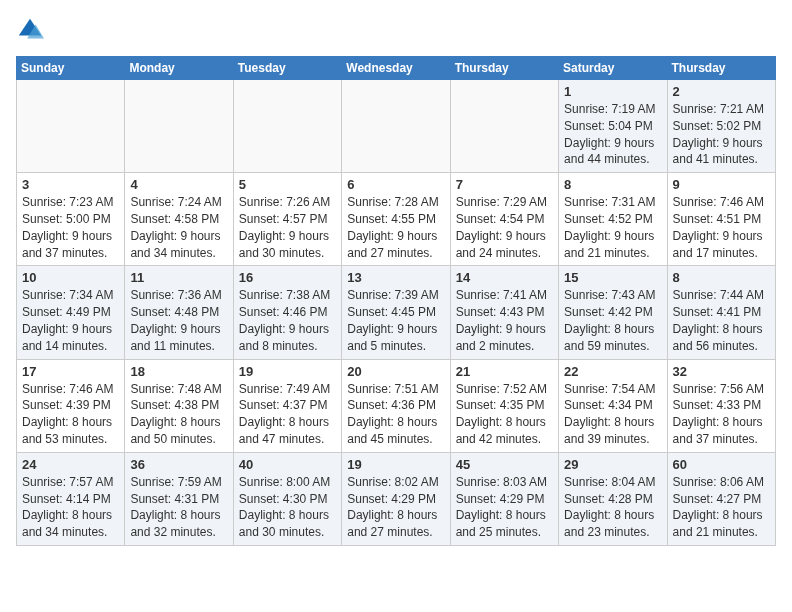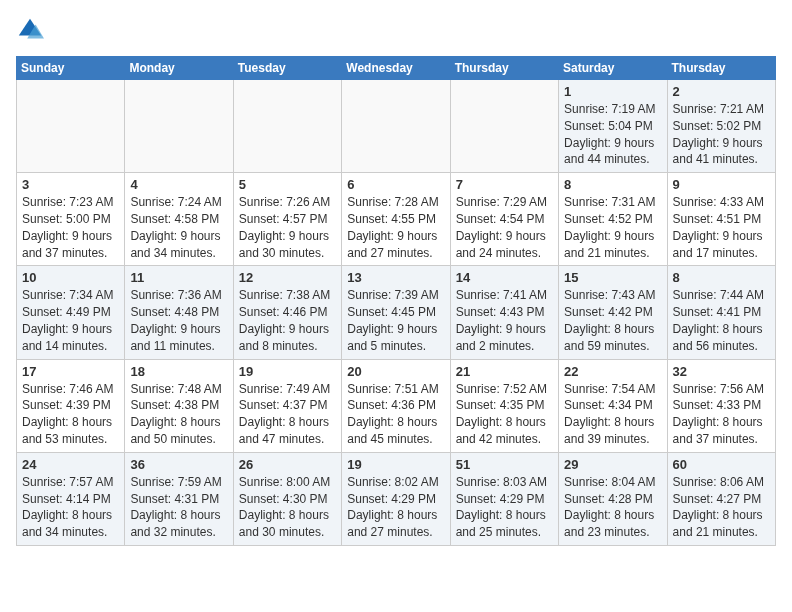--- a/index.html
+++ b/index.html
@@ -187,21 +187,21 @@
         </td>
         <td>
           <span class="day-num">8</span>
           <div class="day-info">Sunrise: 7:31 AM
 Sunset: 4:52 PM
 Daylight: 9 hours
 and 21 minutes.</div>
         </td>
         <td>
           <span class="day-num">9</span>
-          <div class="day-info">Sunrise: 4:33 AM
+          <div class="day-info">Sunrise: 7:46 AM
 Sunset: 4:51 PM
 Daylight: 9 hours
 and 17 minutes.</div>
         </td>
       </tr>
       <tr>
         <td class="shaded">
           <span class="day-num">10</span>
           <div class="day-info">Sunrise: 7:34 AM
 Sunset: 4:49 PM
@@ -209,21 +209,21 @@
 and 14 minutes.</div>
         </td>
         <td class="shaded">
           <span class="day-num">11</span>
           <div class="day-info">Sunrise: 7:36 AM
 Sunset: 4:48 PM
 Daylight: 9 hours
 and 11 minutes.</div>
         </td>
         <td class="shaded">
-          <span class="day-num">12</span>
+          <span class="day-num">16</span>
           <div class="day-info">Sunrise: 7:38 AM
 Sunset: 4:46 PM
 Daylight: 9 hours
 and 8 minutes.</div>
         </td>
         <td class="shaded">
           <span class="day-num">13</span>
           <div class="day-info">Sunrise: 7:39 AM
 Sunset: 4:45 PM
 Daylight: 9 hours
@@ -311,35 +311,35 @@
 and 34 minutes.</div>
         </td>
         <td class="shaded">
           <span class="day-num">36</span>
           <div class="day-info">Sunrise: 7:59 AM
 Sunset: 4:31 PM
 Daylight: 8 hours
 and 32 minutes.</div>
         </td>
         <td class="shaded">
-          <span class="day-num">26</span>
+          <span class="day-num">40</span>
           <div class="day-info">Sunrise: 8:00 AM
 Sunset: 4:30 PM
 Daylight: 8 hours
 and 30 minutes.</div>
         </td>
         <td class="shaded">
           <span class="day-num">19</span>
           <div class="day-info">Sunrise: 8:02 AM
 Sunset: 4:29 PM
 Daylight: 8 hours
 and 27 minutes.</div>
         </td>
         <td class="shaded">
-          <span class="day-num">51</span>
+          <span class="day-num">45</span>
           <div class="day-info">Sunrise: 8:03 AM
 Sunset: 4:29 PM
 Daylight: 8 hours
 and 25 minutes.</div>
         </td>
         <td class="shaded">
           <span class="day-num">29</span>
           <div class="day-info">Sunrise: 8:04 AM
 Sunset: 4:28 PM
 Daylight: 8 hours

